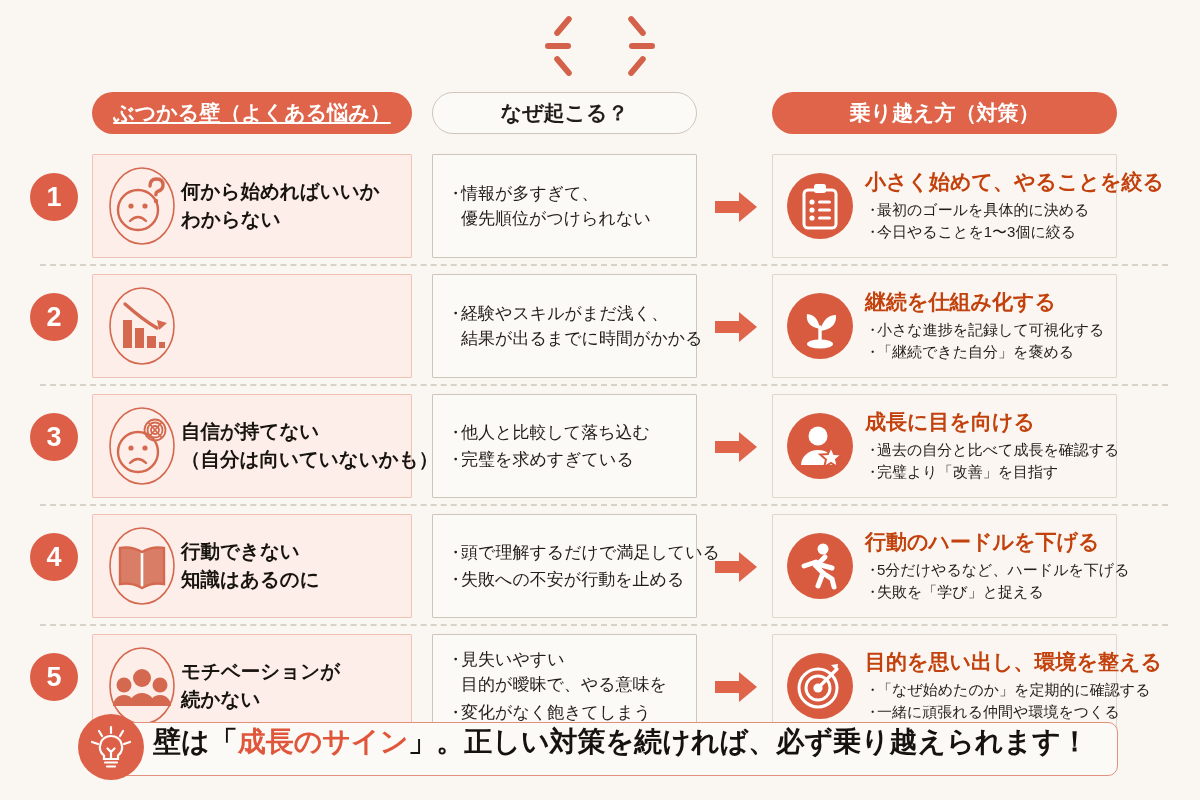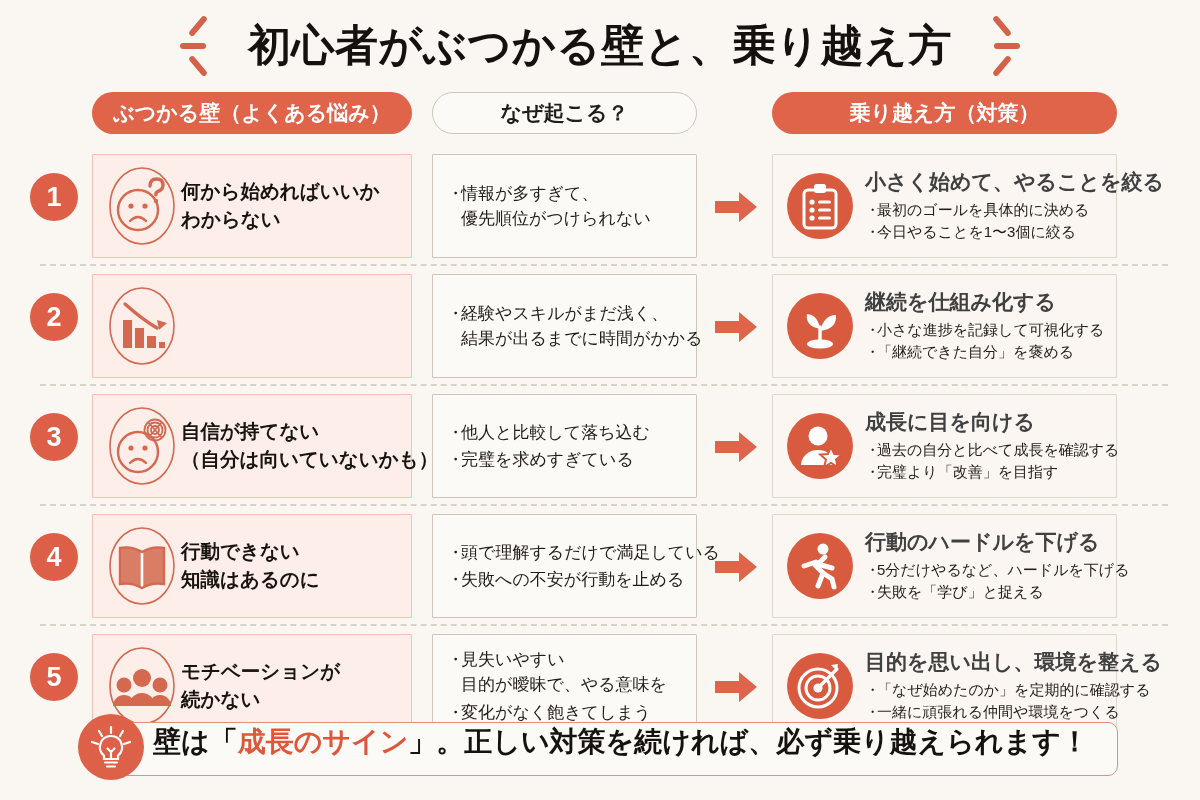--- a/index.html
+++ b/index.html
@@ -31,21 +31,21 @@
 
   
   .head-row{
     position:absolute;left:0;top:92px;width:1200px;height:46px;
   }
   .hdr{
     position:absolute;top:0;height:42px;border-radius:21px;
     display:flex;align-items:center;justify-content:center;
     font-size:21px;font-weight:bold;box-sizing:border-box;
   }
-  .hdr-a{left:92px;width:320px;background:#e0644a;color:#ffffff;}
+  .hdr-a{left:92px;width:320px;background:#e0644a;color:#ffffff;text-decoration:underline;}
   .hdr-b{left:432px;width:265px;background:#fcfaf7;color:#211d1b;border:1.5px solid #cfc6bb;text-align:right;}
   .hdr-c{left:772px;width:345px;background:#e0644a;color:#ffffff;}
 
   
   .rows{position:absolute;left:0;top:146px;width:1200px;}
   .row{position:relative;height:120px;}
   .row .divider{
     position:absolute;left:40px;right:32px;bottom:0;height:0;
     border-top:2px dashed #d9d2c9;
   }
@@ -98,21 +98,21 @@
   .bullet .btxt{display:block;}
   .bullet .btxt .l{display:block;white-space:nowrap;}
 
   
   .sol-icon{
     width:66px;height:66px;border-radius:50%;background:#d85a3f;
     flex:none;margin-right:12px;position:relative;
   }
   .sol-body{flex:1;min-width:0;}
   .sol-title{
-    font-size:21px;font-weight:bold;color:#404040;line-height:1.2;
+    font-size:21px;font-weight:bold;color:#c2410c;line-height:1.2;
     margin-bottom:5px;white-space:nowrap;
   }
   .sol-bullet{
     font-size:15px;line-height:1.45;color:#221d19;display:flex;white-space:nowrap;
   }
   .sol-bullet .dot{flex:none;width:12px;}
 
   
   .footer{
     position:absolute;left:90px;top:722px;width:1028px;height:54px;
@@ -134,21 +134,20 @@
 <body>
 
 <div class="page">
 
   <div class="title-row">
     <div class="burst">
       <span class="b1"></span>
         <span class="b2"></span>
         <span class="b3"></span>
     </div>
-    <div class="title-text">初心者がぶつかる壁と、乗り越え方</div>
     <div class="burst right">
       <span class="b1"></span>
         <span class="b2"></span>
         <span class="b3"></span>
     </div>
   </div>
 
   <div class="head-row">
     <div class="hdr hdr-a">ぶつかる壁（よくある悩み）</div>
     <div class="hdr hdr-b">なぜ起こる？</div>

